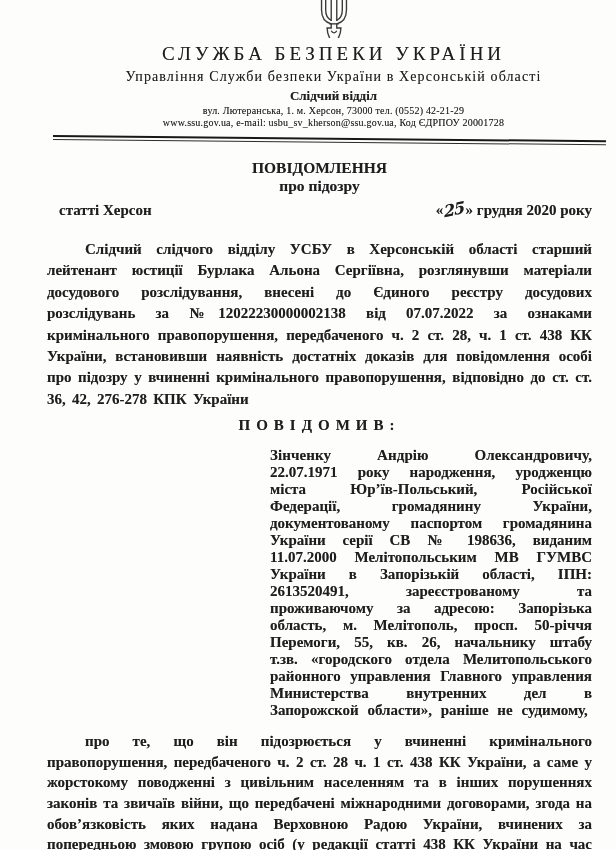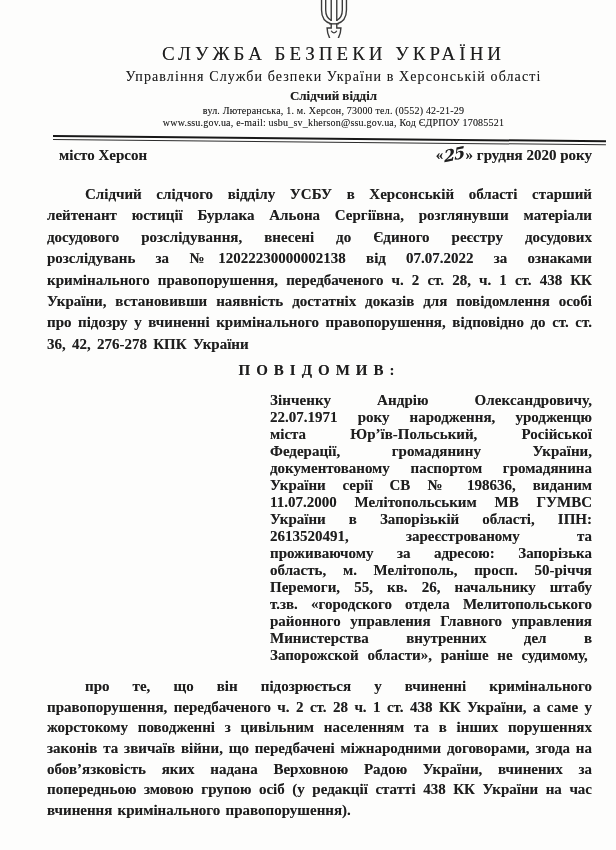--- a/index.html
+++ b/index.html
@@ -55,27 +55,31 @@
         <path d="M18,3 V26 C18,34 22,39 26,41"></path>
         <path d="M42,3 V26 C42,34 38,39 34,41"></path>
         <path d="M23,46 H37"></path>
         <path d="M26,56 C28,60 32,60 34,56"></path>
       </svg>
     </div>
     <div class="org">СЛУЖБА БЕЗПЕКИ УКРАЇНИ</div>
     <div class="dept">Управління Служби безпеки України в Херсонській області</div>
     <div class="unit">Слідчий відділ</div>
     <div class="addr">вул. Лютеранська, 1. м. Херсон, 73000 тел. (0552) 42-21-29</div>
-    <div class="addr">www.ssu.gov.ua, e-mail: usbu_sv_kherson@ssu.gov.ua, Код ЄДРПОУ 17085521</div>
+    <div class="addr">www.ssu.gov.ua, e-mail: usbu_sv_kherson@ssu.gov.ua, Код ЄДРПОУ 20001728</div>
   </header>
   <div class="rule"></div>
 
+  <section class="doc-title ink">
+    <div>ПОВІДОМЛЕННЯ</div>
+    <div>про підозру</div>
+  </section>
 
   <div class="meta-row ink">
-    <span class="city">місто Херсон</span>
+    <span class="city">статті Херсон</span>
     <span class="date"><span>«</span><span class="hand">25</span><span>» грудня 2020 року</span></span>
   </div>
 
   <p class="body intro ink">Слідчий слідчого відділу УСБУ в Херсонській області старший лейтенант юстиції Бурлака Альона Сергіївна, розглянувши матеріали досудового розслідування, внесені до Єдиного реєстру досудових розслідувань за №12022230000002138 від 07.07.2022 за ознаками кримінального правопорушення, передбаченого ч. 2 ст. 28, ч. 1 ст. 438 КК України, встановивши наявність достатніх доказів для повідомлення особі про підозру у вчиненні кримінального правопорушення, відповідно до ст. ст. 36, 42, 276-278 КПК України</p>
 
   <div class="notified ink">ПОВІДОМИВ:</div>
 
   <p class="body suspect ink"><strong>Зінченку Андрію Олександровичу,</strong><span> 22.07.1971 року народження, уродженцю міста Юр’їв-Польський, Російської Федерації, громадянину України, документованому паспортом громадянина України серії СВ № 198636, виданим 11.07.2000 Мелітопольським МВ ГУМВС України в Запорізькій області, ІПН: 2613520491, зареєстрованому та проживаючому за адресою: Запорізька область, м. Мелітополь, просп. 50-річчя Перемоги, 55, кв. 26, начальнику штабу т.зв. «городского отдела Мелитопольського районного управления Главного управления Министерства внутренних дел в Запорожской области», раніше не судимому,</span></p>
 
   <p class="body accusation ink">про те, що він підозрюється у вчиненні кримінального правопорушення, передбаченого ч. 2 ст. 28 ч. 1 ст. 438 КК України, а саме у жорстокому поводженні з цивільним населенням та в інших порушеннях законів та звичаїв війни, що передбачені міжнародними договорами, згода на обов’язковість яких надана Верховною Радою України, вчинених за попередньою змовою групою осіб (у редакції статті 438 КК України на час вчинення кримінального правопорушення).</p>

